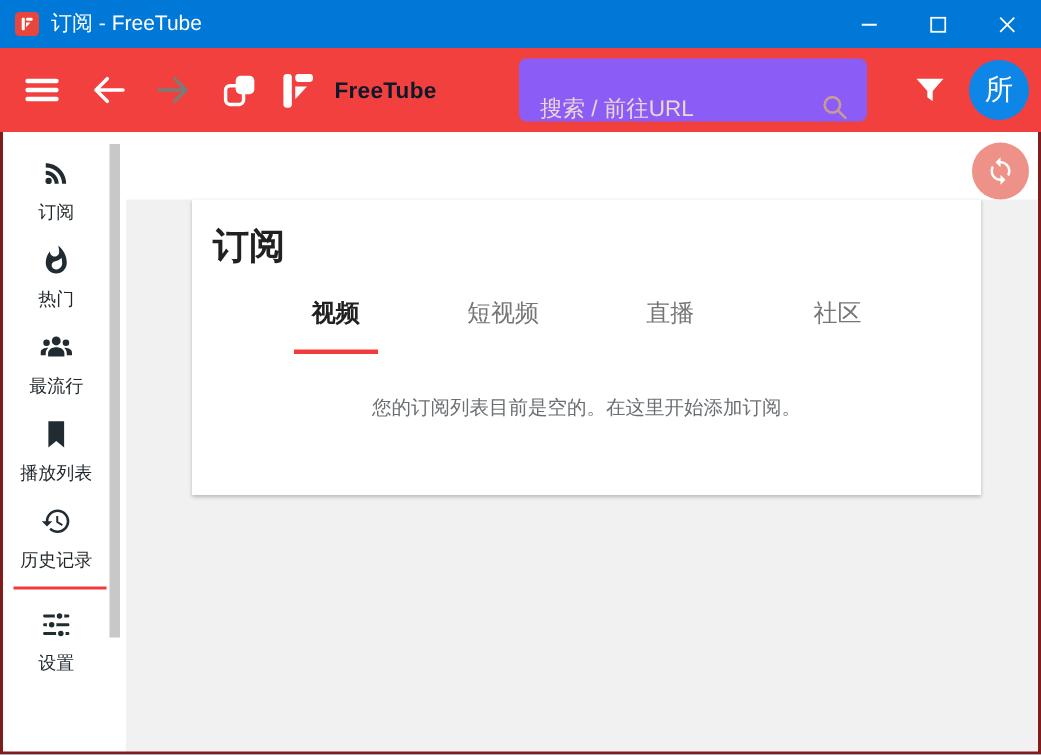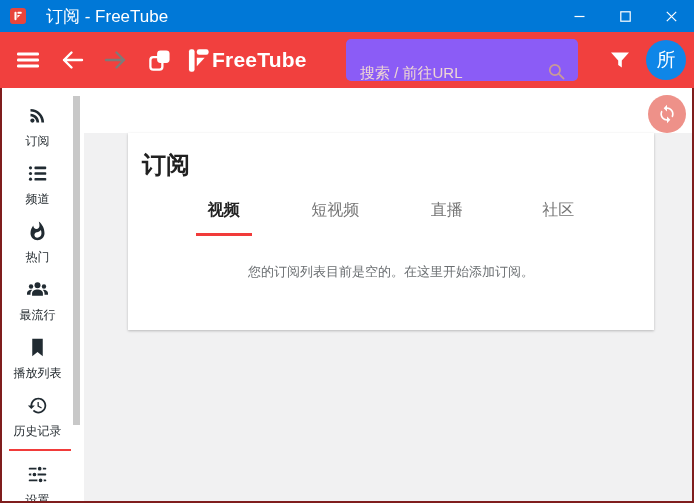--- a/index.html
+++ b/index.html
@@ -4,29 +4,29 @@
 <style>
   * { margin:0; padding:0; box-sizing:border-box; }
   html,body { width:694px; height:503px; overflow:hidden; }
   body { font-family:"Liberation Sans","DejaVu Sans",sans-serif; }
   .window { width:694px; height:503px; display:flex; flex-direction:column; background:#0078d7; }
 
   
   .titlebar { height:32px; background:#0078d7; display:flex; align-items:center; flex:0 0 32px; }
   .app-icon { width:16px; height:16px; margin-left:10px; background:#e8453c; border-radius:3px;
               display:flex; align-items:center; justify-content:center; }
-  .titlebar-title { color:#ffffff; font-size:17px; margin-left:20px; flex:1; white-space:nowrap; }
+  .titlebar-title { color:#ffffff; font-size:14px; margin-left:8px; flex:1; white-space:nowrap; }
   .win-btn { width:46px; height:32px; display:flex; align-items:center; justify-content:center; }
 
   
   .header { height:56px; background:#f1403e; display:flex; align-items:center; flex:0 0 56px; padding:0 8px 0 16px; }
   .hbtn { width:24px; height:24px; display:flex; align-items:center; justify-content:center; margin-right:20px; flex:0 0 auto; }
   .hbtn.copywin { width:23px; margin-right:14px; }
   .logo { display:flex; align-items:center; flex:0 0 auto; }
-  .logo-text { color:#ffffff; font-size:21px; font-weight:600; margin-left:0; letter-spacing:.2px; }
+  .logo-text { color:#0f172a; font-size:15px; font-weight:600; margin-left:11px; letter-spacing:.2px; }
   .searchbox { margin-left:auto; width:232px; height:42px; background:#8b5cf6; border-radius:5px;
                display:flex; align-items:flex-end; margin-right:30px; flex:0 0 auto; }
   .searchbox input { flex:1; min-width:0; background:transparent; border:none; outline:none;
                color:#f3dedc; font-size:15px; padding:0 4px 0 14px; font-family:inherit; }
   .searchbox input::placeholder { color:#eed6d4; opacity:1; }
   .search-mag { margin-right:12px; flex:0 0 auto; }
   .filter-btn { width:24px; height:24px; margin-right:14px; flex:0 0 auto; }
   .avatar { width:40px; height:40px; border-radius:50%; background:#0e86e8; color:#fff;
             display:flex; align-items:center; justify-content:center; font-size:19px; flex:0 0 auto; }
 
@@ -141,31 +141,20 @@
     <nav class="sidebar">
       <div class="side-item">
         <svg viewBox="0 0 24 24">
             <circle cx="6.18" cy="17.82" r="2.4"></circle>
             <path d="M4 4.44v3.1c6.85 0 12.46 5.6 12.46 12.46h3.1C19.56 11.4 12.6 4.44 4 4.44zm0 5.66v3.1c3.72 0 6.8 3.08 6.8 6.8h3.1c0-5.44-4.46-9.9-9.9-9.9z"></path>
           </svg>
         <span class="side-label">订阅</span>
       </div>
       <div class="side-item">
         <svg viewBox="0 0 24 24">
-            <circle cx="4" cy="5.5" r="1.8"></circle>
-            <rect x="8.5" y="4" width="13.5" height="3" rx="1"></rect>
-            <circle cx="4" cy="12" r="1.8"></circle>
-            <rect x="8.5" y="10.5" width="13.5" height="3" rx="1"></rect>
-            <circle cx="4" cy="18.5" r="1.8"></circle>
-            <rect x="8.5" y="17" width="13.5" height="3" rx="1"></rect>
-          </svg>
-        <span class="side-label">频道</span>
-      </div>
-      <div class="side-item">
-        <svg viewBox="0 0 24 24">
             <path d="M13.5.67s.74 2.65.74 4.8c0 2.06-1.35 3.73-3.41 3.73-2.07 0-3.63-1.67-3.63-3.73l.03-.36C5.21 7.51 4 10.62 4 14c0 4.42 3.58 8 8 8s8-3.58 8-8C20 8.61 17.41 3.8 13.5.67zM11.71 19c-1.78 0-3.22-1.4-3.22-3.14 0-1.62 1.05-2.76 2.81-3.12 1.77-.36 3.6-1.21 4.62-2.58.39 1.29.59 2.65.59 4.04 0 2.65-2.15 4.8-4.8 4.8z"></path>
           </svg>
         <span class="side-label">热门</span>
       </div>
       <div class="side-item">
         <svg viewBox="0 0 24 24">
             <circle cx="12" cy="7.2" r="3.4"></circle>
             <path d="M12 12c-3.1 0-6.2 1.6-6.2 4.6V19h12.4v-2.4c0-3-3.1-4.6-6.2-4.6z"></path>
             <circle cx="4.6" cy="8.6" r="2.5"></circle>
             <path d="M4.8 12.4c-2.3.2-4.8 1.4-4.8 3.7V18h4v-1.4c0-1.7.7-3.1 1.9-4-.4-.1-.8-.2-1.1-.2z"></path>

